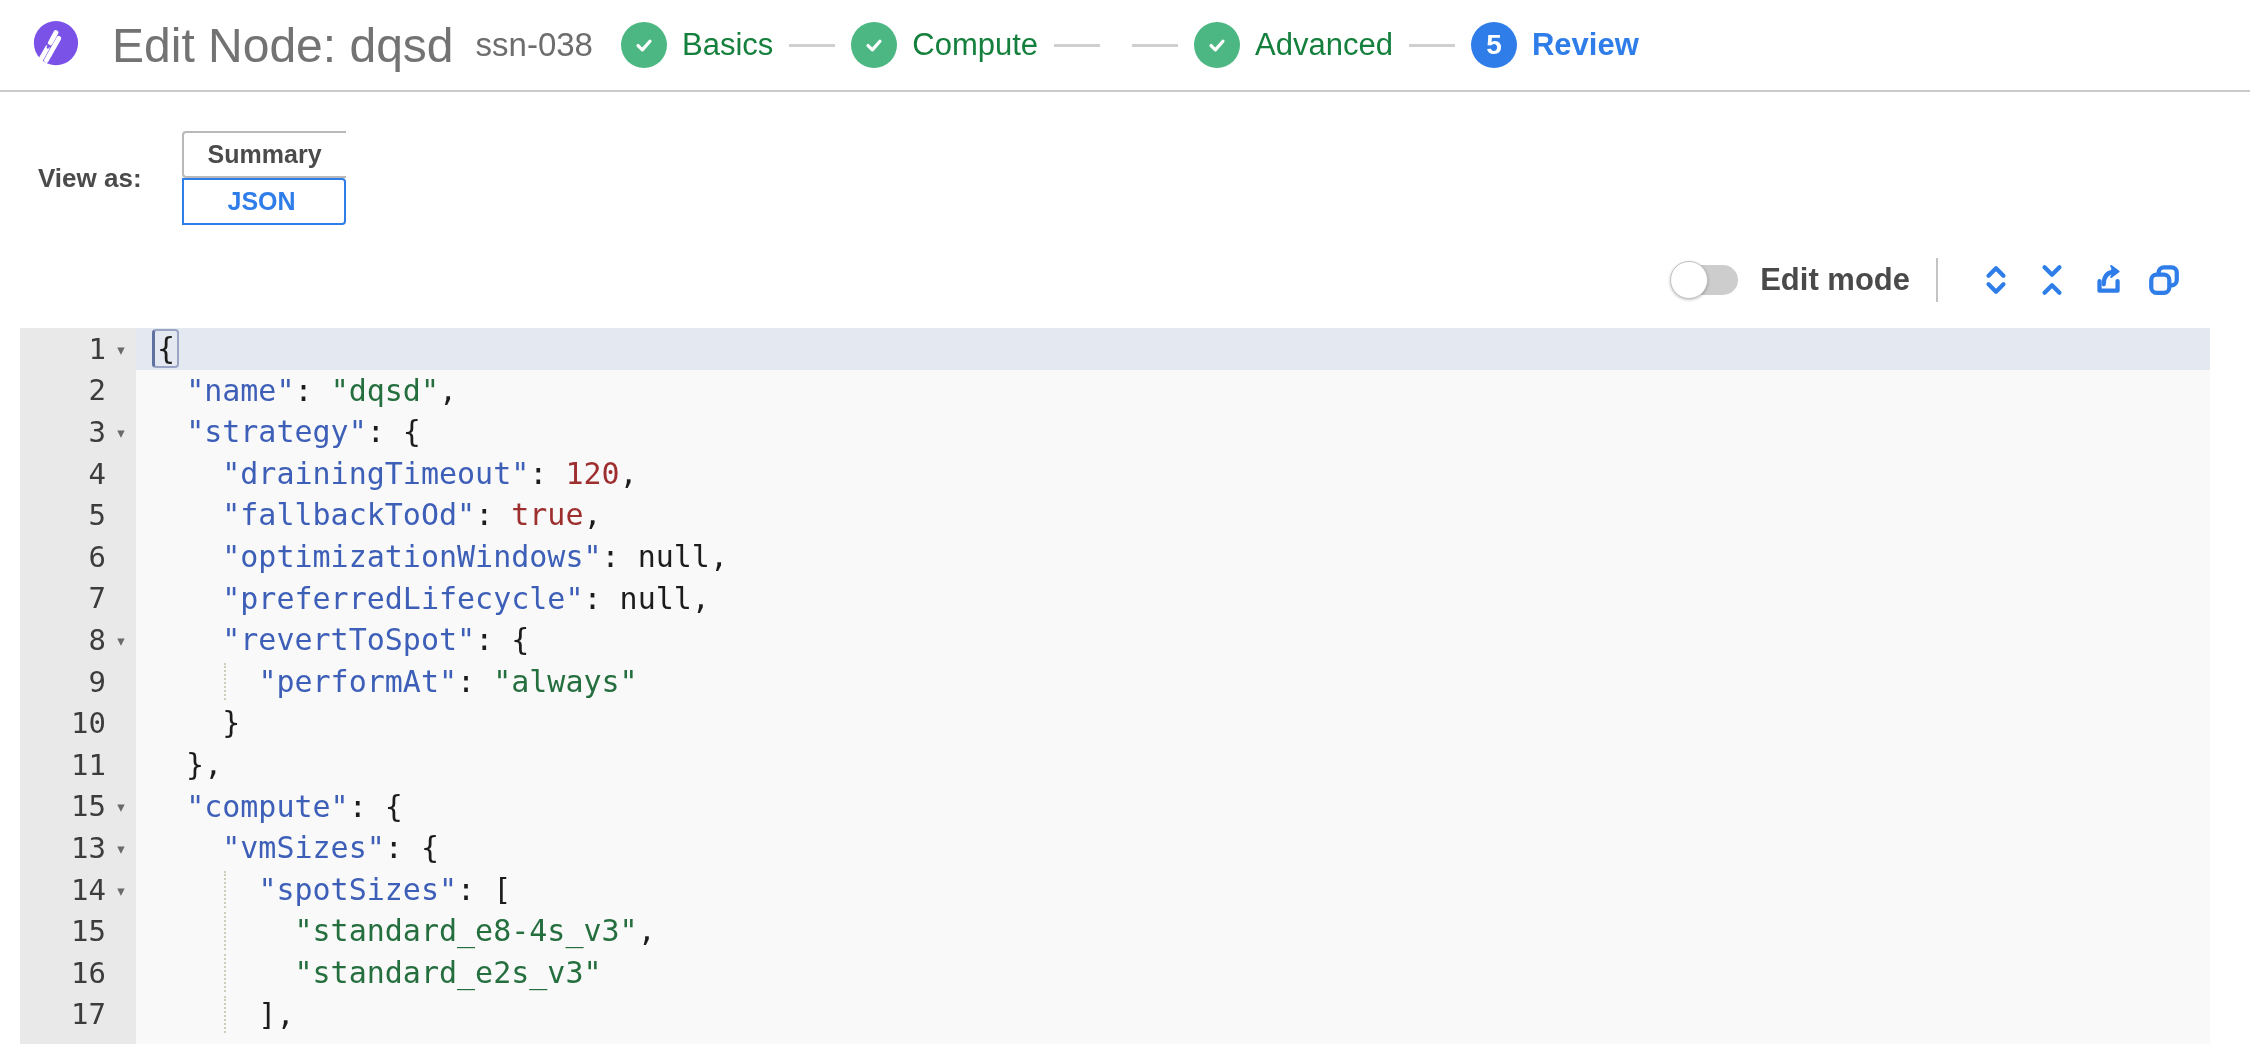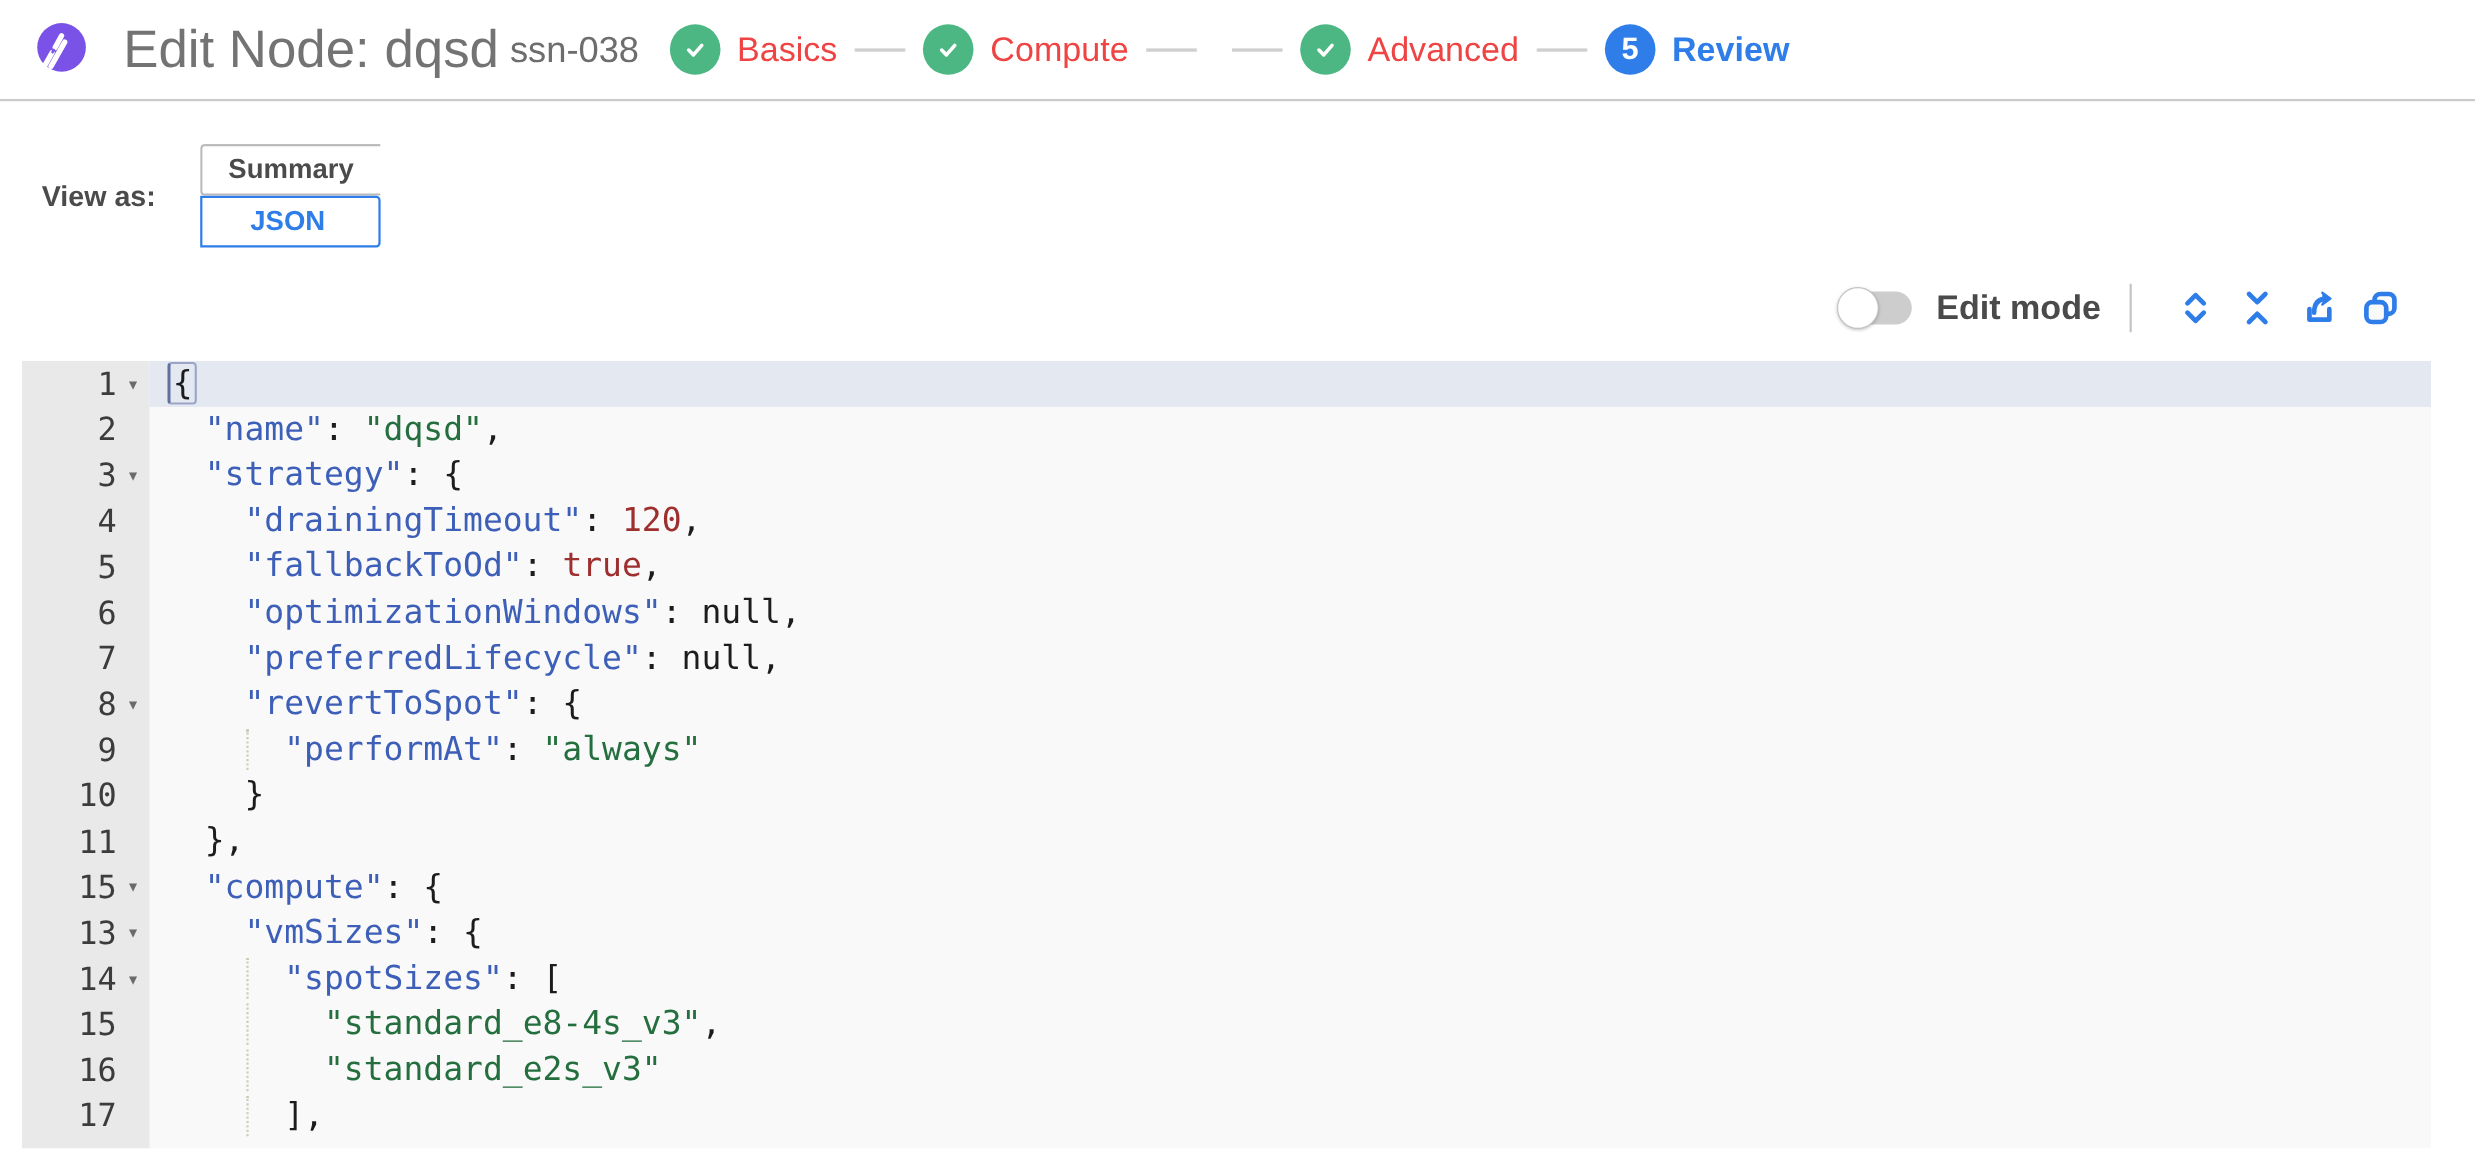--- a/index.html
+++ b/index.html
@@ -5,28 +5,28 @@
   * { box-sizing: border-box; margin: 0; padding: 0; }
   html,body { width: 2250px; height: 1048px; background:#fff; overflow:hidden;
               font-family:"Liberation Sans", sans-serif; }
 
   
   .app-header { height:92px; display:flex; align-items:center;
                 padding:0 20px 0 30px; border-bottom:2px solid #cbcbcb; background:#fff; }
   .logo { width:50px; height:50px; flex:none; margin-right:32px; }
   .page-title { font-size:48px; font-weight:normal; color:#737373; white-space:nowrap; flex:none; }
   .page-subtitle { font-size:33px; color:#6d6d6d; white-space:nowrap;
-                   margin-left:10px; flex:0 1 auto; min-width:0; max-width:160px; overflow:hidden; }
+                   margin-left:22px; flex:0 1 auto; min-width:0; max-width:160px; overflow:hidden; }
   .stepper { margin-left:28px; display:flex; align-items:center; flex:none; }
   .step { display:flex; align-items:center; cursor:pointer; }
   .step-badge { width:46px; height:46px; border-radius:50%; flex:none;
                 display:flex; align-items:center; justify-content:center; }
   .step-badge.done { background:#4cb782; }
   .step-badge.current { background:#2e7de9; color:#fff; font-size:28px; font-weight:bold; }
-  .step-label { margin-left:15px; font-size:31px; color:#ef4444; white-space:nowrap; }
+  .step-label { margin-left:15px; font-size:31px; color:#15803d; white-space:nowrap; }
   .step.current .step-label { color:#2e7de9; font-weight:600; }
   .step-connector { width:46px; height:3px; background:#cfcfcf; margin:0 16px; flex:none; }
 
   
   .viewas-row { margin:62px 0 0 38px; display:flex; align-items:center; height:48px; }
   .viewas-label { font-size:26px; font-weight:bold; color:#4b4b4b; margin-right:40px; }
   .seg-group { display:flex;flex-direction:column; }
   .seg-btn { min-width:128px; height:47px; background:#fff; border:2px solid #b9b9b9;
              font-family:inherit; font-size:25px; font-weight:bold; color:#4b4b4b;
              padding:0 24px; cursor:pointer; }

